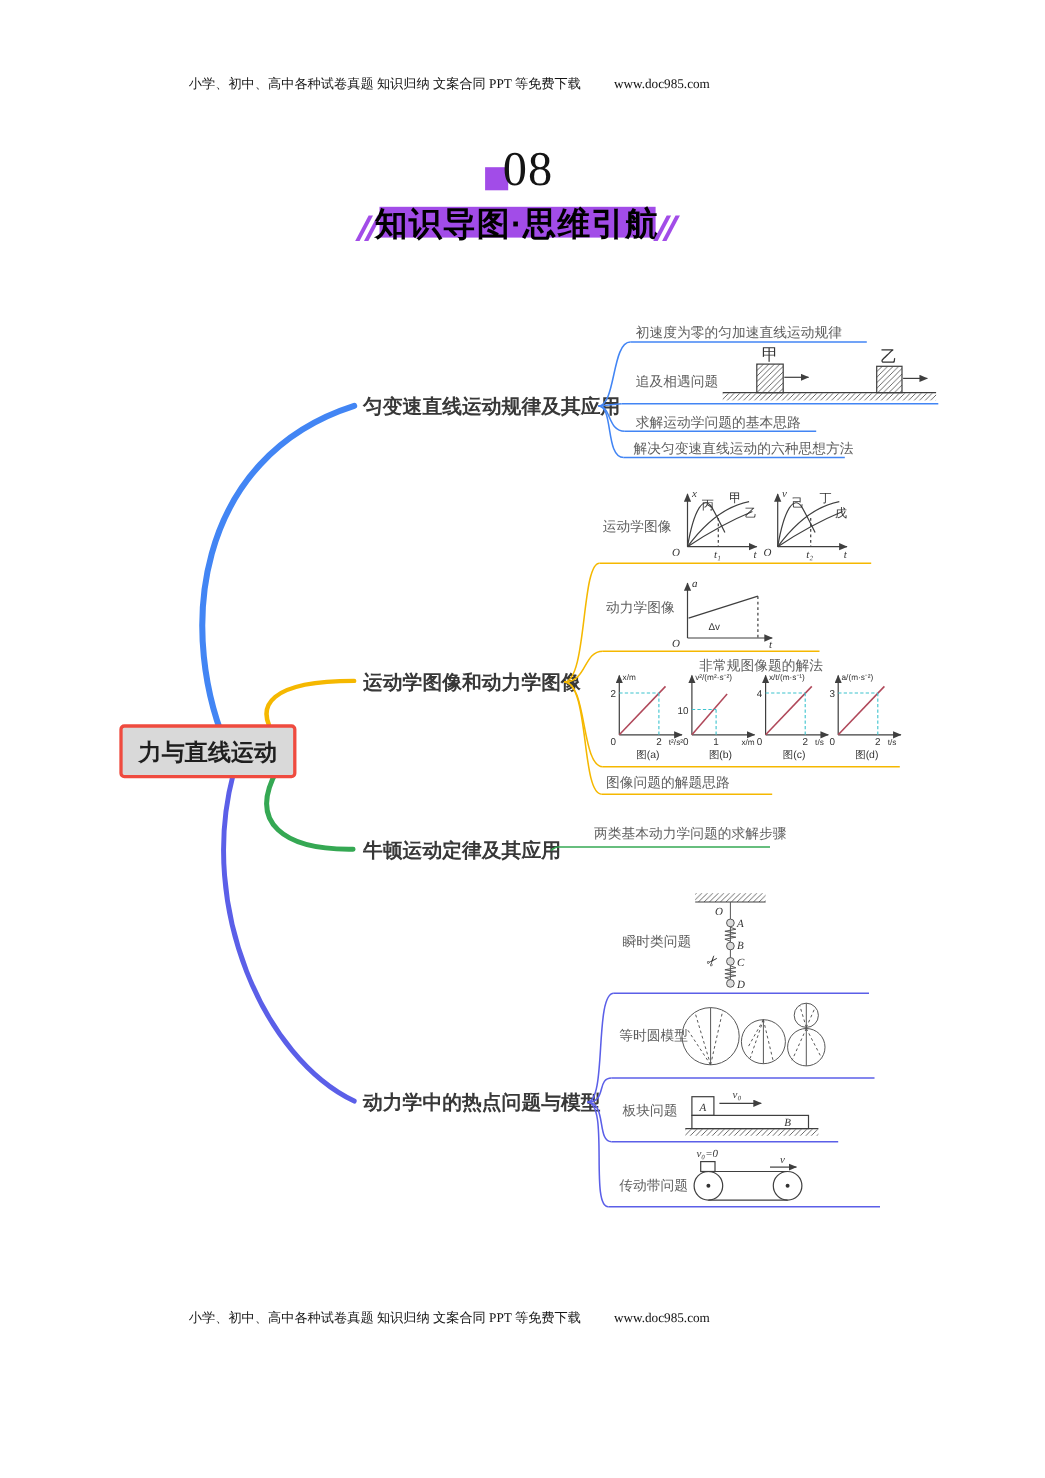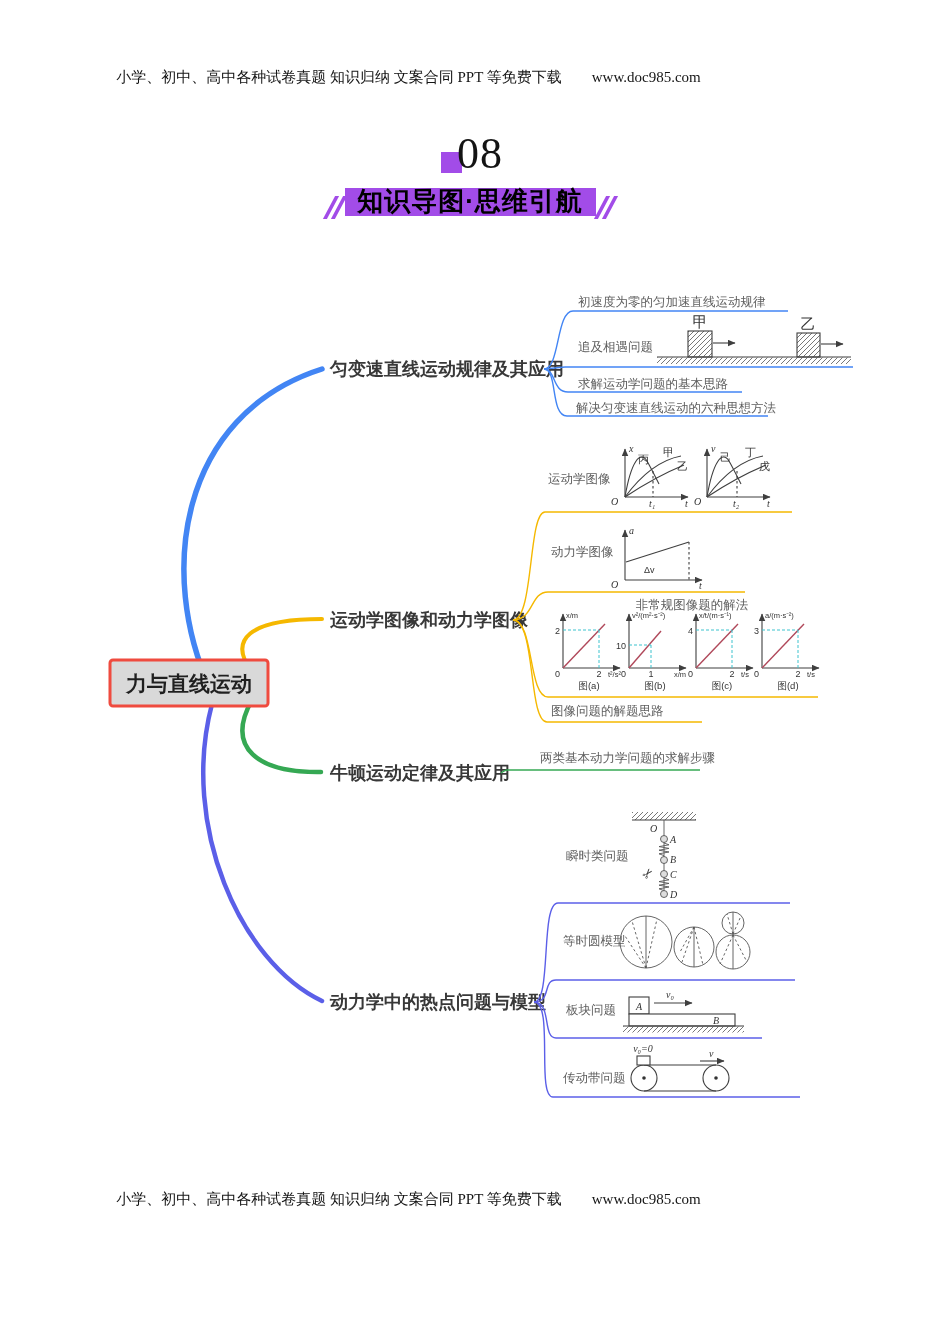--- a/index.html
+++ b/index.html
@@ -1,28 +1,28 @@
 <!DOCTYPE html>
 <html><head>
 <meta charset="utf-8">
 <style>
   html,body{margin:0;padding:0;}
   body{width:950px;height:1344px;background:#ffffff;position:relative;overflow:hidden;
        font-family:"Liberation Sans",sans-serif;}
   .hdr{position:absolute;left:0;width:817px;text-align:center;
-       font-family:"Liberation Serif",serif;font-size:15px;color:#141414;white-space:nowrap;}
+       font-family:"Liberation Serif",serif;font-size:12px;color:#141414;white-space:nowrap;}
   .hdr-top{top:68px;}
   .hdr-bot{top:1190px;}
   .hdr .url{margin-left:30px;}
   .sec-square{position:absolute;left:441px;top:152px;width:21px;height:21px;background:#a24ce8;}
   .sec-text{position:absolute;left:457px;top:128px;font-family:"Liberation Serif",serif;
             font-size:44px;color:#141414;letter-spacing:1px;}
   .banner-band{position:absolute;left:345px;top:188px;width:251px;height:28px;background:#a24ce8;}
   .banner-text{position:absolute;left:340px;top:184px;width:260px;text-align:center;
-               font-size:26px;font-weight:bold;color:#000;letter-spacing:1px;}
+               font-size:30px;font-weight:bold;color:#000;letter-spacing:1px;}
   .slash{position:absolute;width:4px;height:23px;background:#a24ce8;transform:skewX(-28deg);}
   svg{position:absolute;left:0;top:0;}
   
   .main{fill:none;stroke-linecap:round;}
   .conn{fill:none;stroke-width:1.4;}
   .under{stroke-width:1.4;}
   .c-b1{stroke:#4285f4;} .c-b2{stroke:#f5b800;} .c-b3{stroke:#35a853;} .c-b4{stroke:#5b5fe8;}
   .diag{stroke:#3f3f3f;fill:none;stroke-width:1.1;}
   .thin{stroke:#555;fill:none;stroke-width:0.9;}
   .dsh{stroke-dasharray:2.5 2.5;}

